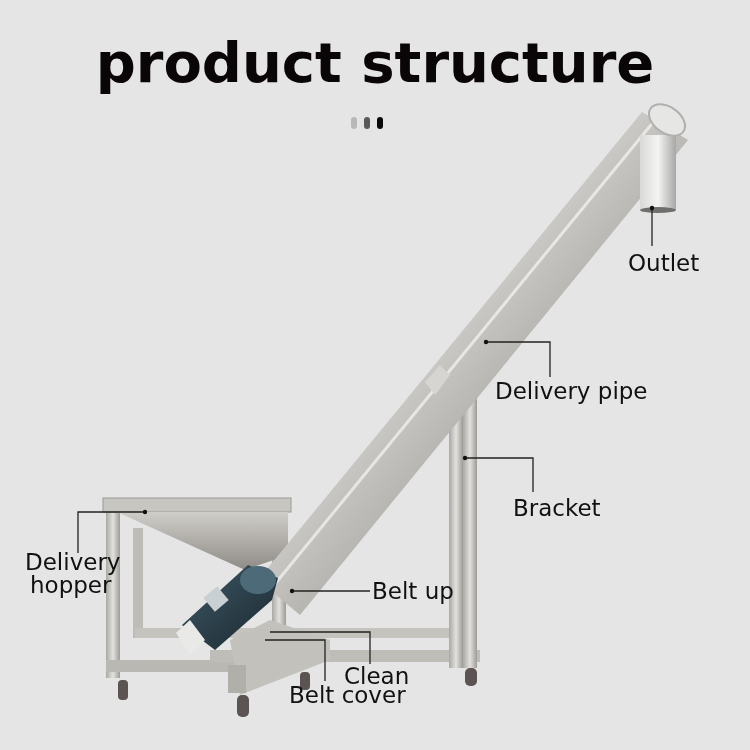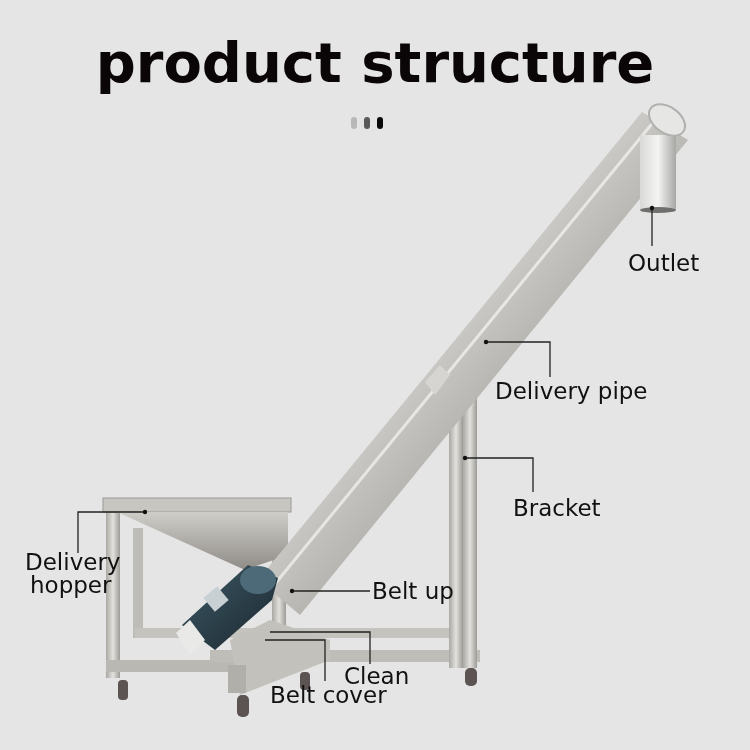--- a/index.html
+++ b/index.html
@@ -117,15 +117,15 @@
     </g>
   </svg>
 
   <div class="lbl" style="left:628px;top:252px;">Outlet</div>
   <div class="lbl" style="left:495px;top:380px;">Delivery pipe</div>
   <div class="lbl" style="left:497px;top:497px;margin-left:16px;">Bracket</div>
   <div class="lbl" style="left:25px;top:551px;">Delivery</div>
   <div class="lbl" style="left:30px;top:574px;">hopper</div>
   <div class="lbl" style="left:372px;top:580px;">Belt up</div>
   <div class="lbl" style="left:344px;top:665px;">Clean</div>
-  <div class="lbl" style="left:270px;top:684px;">Belt cover</div>
+  <div class="lbl" style="left:289px;top:684px;">Belt cover</div>
 
 </div>
 
 </body></html>

